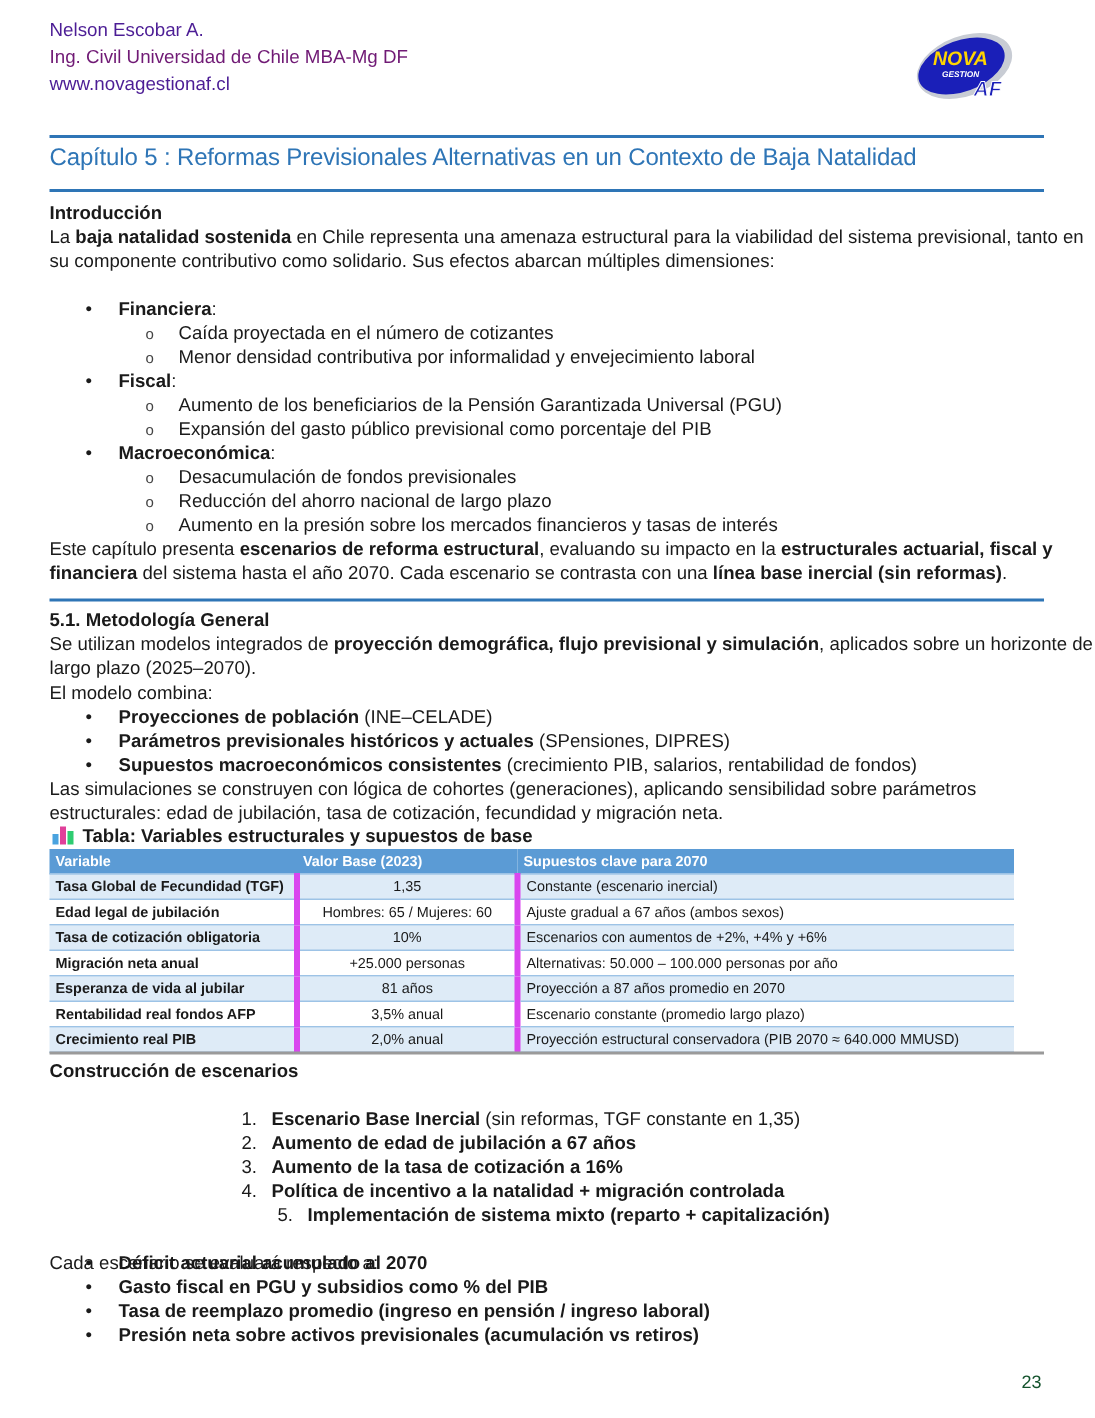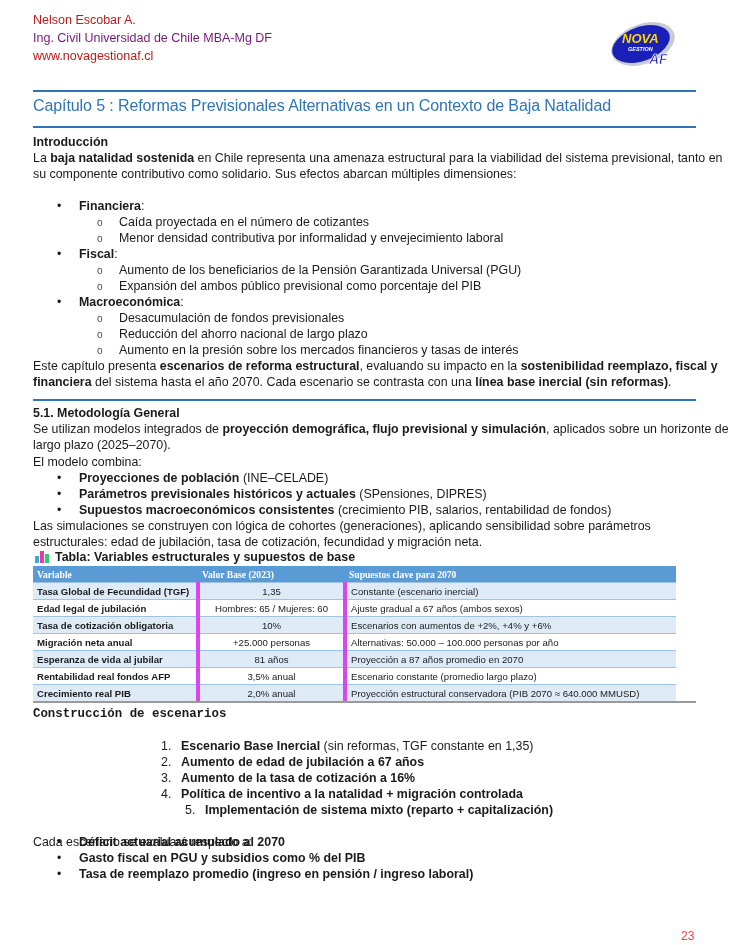--- a/index.html
+++ b/index.html
@@ -2,21 +2,21 @@
 <html><head>
   <meta charset="utf-8">
   <style>
     html, body { margin: 0; padding: 0; background: #ffffff; }
     body {
       width: 730px; height: 945px; position: relative; overflow: hidden;
       font-family: "Liberation Sans", sans-serif; color: #1a1a1a;
     }
     .page { position: absolute; left: 0; top: 0; width: 730px; height: 945px; }
     .hdr { position: absolute; left: 33px; top: 11px; font-size: 12.5px; line-height: 18px; }
-    .hdr .blue { color: #b91c1c; }
+    .hdr .blue { color: #4c1d95; }
     .hdr .dark { color: #701a75; }
     .logo { position: absolute; left: 606px; top: 20px; width: 78px; height: 52px; }
     .rule-blue { position: absolute; left: 33px; width: 663px; height: 2px; background: #2e75b6; }
     .rule-blue.thin { height: 1.5px; }
     .rule-gray { position: absolute; left: 33px; width: 663px; height: 2px; background: #9a9a9a; }
     .chapter { position: absolute; left: 33px; top: 97px; font-size: 16px; color: #2e75b6; letter-spacing: -0.1px; }
     .txt { position: absolute; left: 33px; width: 665px; font-size: 12.4px; line-height: 16.2px; }
     .b { font-weight: bold; }
     .line { white-space: nowrap; }
     .bul { position: absolute; font-size: 12.4px; line-height: 16.2px; white-space: nowrap; }
@@ -24,29 +24,29 @@
     .circ { display: inline-block; width: 22px; font-size: 10px; color: #444; }
     .tbl-title { position: absolute; left: 35px; top: 550px; font-size: 12.4px; font-weight: bold; display: flex; align-items: center; }
     .chart-ico { display: inline-flex; align-items: flex-end; width: 14px; height: 12px; margin-right: 6px; gap: 1px; }
     .chart-ico span { display: block; width: 4px; }
     table.vars {
       position: absolute; left: 33px; top: 566px; width: 643px;
       border-collapse: collapse; font-size: 9.6px;
     }
     table.vars th {
       background: #5b9bd5; color: #fff; text-align: left; font-weight: bold;
-      padding: 1px 4px; height: 14px; border-bottom: 1px solid #9dc3e6; font-family: Liberation Serif, serif;
+      padding: 1px 4px; height: 14px; border-bottom: 1px solid #9dc3e6;
     }
     table.vars td { padding: 1px 4px; height: 14px; border-bottom: 1px solid #9dc3e6; border-right: 4px solid #d946ef; }
     table.vars tr:nth-child(odd) td { background: #deebf7; }
     table.vars tr:nth-child(even) td { background: #ffffff; }
     table.vars td:first-child { font-weight: bold; width: 155px; }
     table.vars td:nth-child(2) { text-align: center; width: 135px; }
     table.vars td:last-child { border-right: none; }
-    .pagenum { position: absolute; left: 681px; top: 914px; font-size: 12px; color: #ef4444; margin-top: 15px; }
+    .pagenum { position: absolute; left: 681px; top: 914px; font-size: 12px; color: #14532d; }
   </style>
 </head>
 <body>
 
 <div class="page">
 
   <div class="hdr">
     <div class="blue">Nelson Escobar A.</div>
     <div class="dark">Ing. Civil Universidad de Chile MBA-Mg DF</div>
     <div class="blue">www.novagestionaf.cl</div>
@@ -69,29 +69,29 @@
     <div class="line"><span>La </span><span class="b">baja natalidad sostenida</span><span> en Chile representa una amenaza estructural para la viabilidad del sistema previsional, tanto en</span></div>
     <div class="line">su componente contributivo como solidario. Sus efectos abarcan múltiples dimensiones:</div>
   </div>
 
   <div class="bul" style="left:57px; top:198px;"><span class="dot">•</span><span class="b">Financiera</span>:</div>
   <div class="bul" style="left:97px; top:214px;"><span class="circ">o</span><span>Caída proyectada en el número de cotizantes</span></div>
   <div class="bul" style="left:97px; top:230px;"><span class="circ">o</span><span>Menor densidad contributiva por informalidad y envejecimiento laboral</span></div>
 
   <div class="bul" style="left:57px; top:246px;"><span class="dot">•</span><span class="b">Fiscal</span>:</div>
   <div class="bul" style="left:97px; top:262px;"><span class="circ">o</span><span>Aumento de los beneficiarios de la Pensión Garantizada Universal (PGU)</span></div>
-  <div class="bul" style="left:97px; top:278px;"><span class="circ">o</span><span>Expansión del ambos público previsional como porcentaje del PIB</span></div>
+  <div class="bul" style="left:97px; top:278px;"><span class="circ">o</span><span>Expansión del gasto público previsional como porcentaje del PIB</span></div>
 
   <div class="bul" style="left:57px; top:294px;"><span class="dot">•</span><span class="b">Macroeconómica</span>:</div>
   <div class="bul" style="left:97px; top:310px;"><span class="circ">o</span><span>Desacumulación de fondos previsionales</span></div>
   <div class="bul" style="left:97px; top:342px;"><span class="circ">o</span><span>Aumento en la presión sobre los mercados financieros y tasas de interés</span></div>
   <div class="bul" style="left:97px; top:326px;"><span class="circ">o</span><span>Reducción del ahorro nacional de largo plazo</span></div>
 
   <div class="txt" style="top:358px;">
-    <div class="line"><span>Este capítulo presenta </span><span class="b">escenarios de reforma estructural</span><span>, evaluando su impacto en la </span><span class="b">sostenibilidad reemplazo, fiscal y</span></div>
+    <div class="line"><span>Este capítulo presenta </span><span class="b">escenarios de reforma estructural</span><span>, evaluando su impacto en la </span><span class="b">estructurales actuarial, fiscal y</span></div>
     <div class="line"><span class="b">financiera</span><span> del sistema hasta el año 2070. Cada escenario se contrasta con una </span><span class="b">línea base inercial (sin reformas)</span><span>.</span></div>
   </div>
 
   <div class="rule-blue thin" style="top:399px;"></div>
 
   <div class="txt" style="top:405px;">
     <div class="b line">5.1.  Metodología General</div>
     <div class="line"><span>Se utilizan modelos integrados de </span><span class="b">proyección demográfica, flujo previsional y simulación</span><span>, aplicados sobre un horizonte de</span></div>
     <div class="line">largo plazo (2025–2070).</div>
     <div class="line">El modelo combina:</div>
@@ -157,32 +157,33 @@
       <tr>
           <td>Crecimiento real PIB</td>
           <td>2,0% anual</td>
           <td>Proyección estructural conservadora (PIB 2070 ≈ 640.000 MMUSD)</td>
         </tr>
     </tbody>
   </table>
 
   <div class="rule-gray" style="top:701px;"></div>
 
-  <div class="txt" style="top:706px;font-family:Liberation Mono, monospace;">
+  <div class="txt" style="top:706px;">
     <div class="b line">Construcción de escenarios</div>
   </div>
 
   <div class="bul" style="left:161px; top:738px;"><span style="display:inline-block;width:20px;">1.</span><span class="b">Escenario Base Inercial</span><span> (sin reformas, TGF constante en 1,35)</span></div>
   <div class="bul" style="left:161px; top:754px;"><span style="display:inline-block;width:20px;">2.</span><span class="b">Aumento de edad de jubilación a 67 años</span></div>
   <div class="bul" style="left:161px; top:770px;"><span style="display:inline-block;width:20px;">3.</span><span class="b">Aumento de la tasa de cotización a 16%</span></div>
   <div class="bul" style="left:161px; top:786px;"><span style="display:inline-block;width:20px;">4.</span><span class="b">Política de incentivo a la natalidad + migración controlada</span></div>
   <div class="bul" style="left:161px; top:802px;margin-left:24px;"><span style="display:inline-block;width:20px;">5.</span><span class="b">Implementación de sistema mixto (reparto + capitalización)</span></div>
 
   <div class="txt" style="top:818px;margin-top:16px;">
     <div class="line">Cada escenario se evaluará respecto a:</div>
   </div>
 
   <div class="bul" style="left:57px; top:834px;"><span class="dot">•</span><span class="b">Déficit actuarial acumulado al 2070</span></div>
   <div class="bul" style="left:57px; top:850px;"><span class="dot">•</span><span class="b">Gasto fiscal en PGU y subsidios como % del PIB</span></div>
   <div class="bul" style="left:57px; top:866px;"><span class="dot">•</span><span class="b">Tasa de reemplazo promedio (ingreso en pensión / ingreso laboral)</span></div>
+  <div class="bul" style="left:57px; top:882px;"><span class="dot">•</span><span class="b">Presión neta sobre activos previsionales (acumulación vs retiros)</span></div>
 
   <div class="pagenum">23</div>
 </div>
 
 </body></html>

